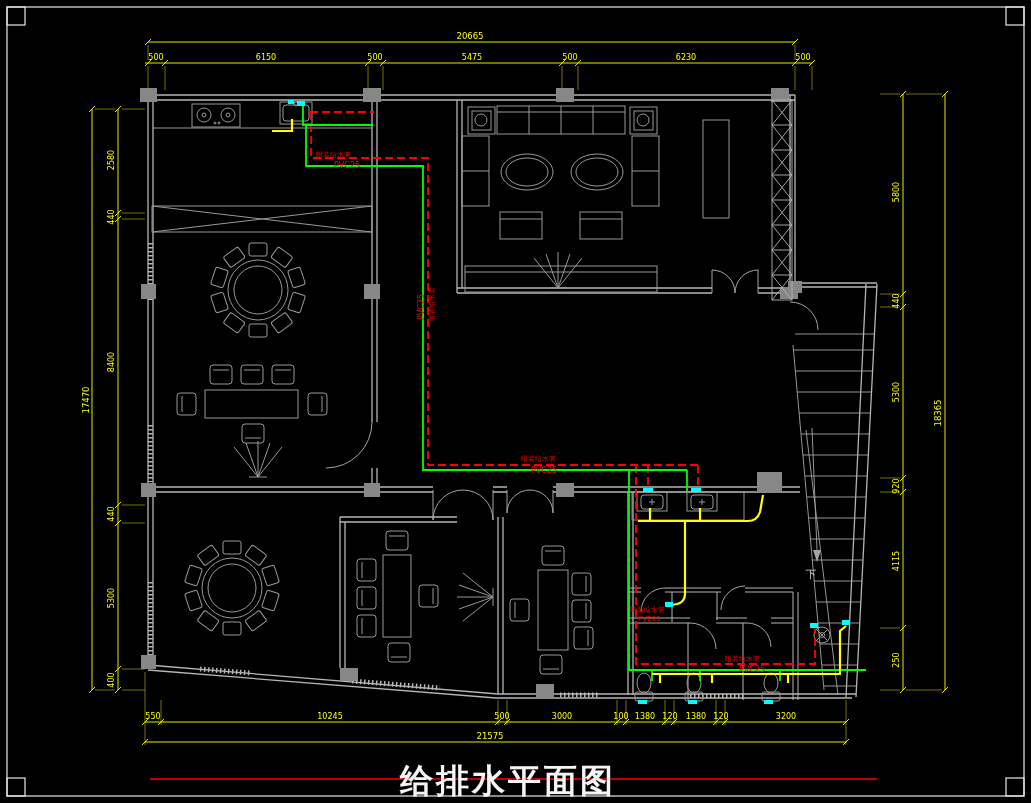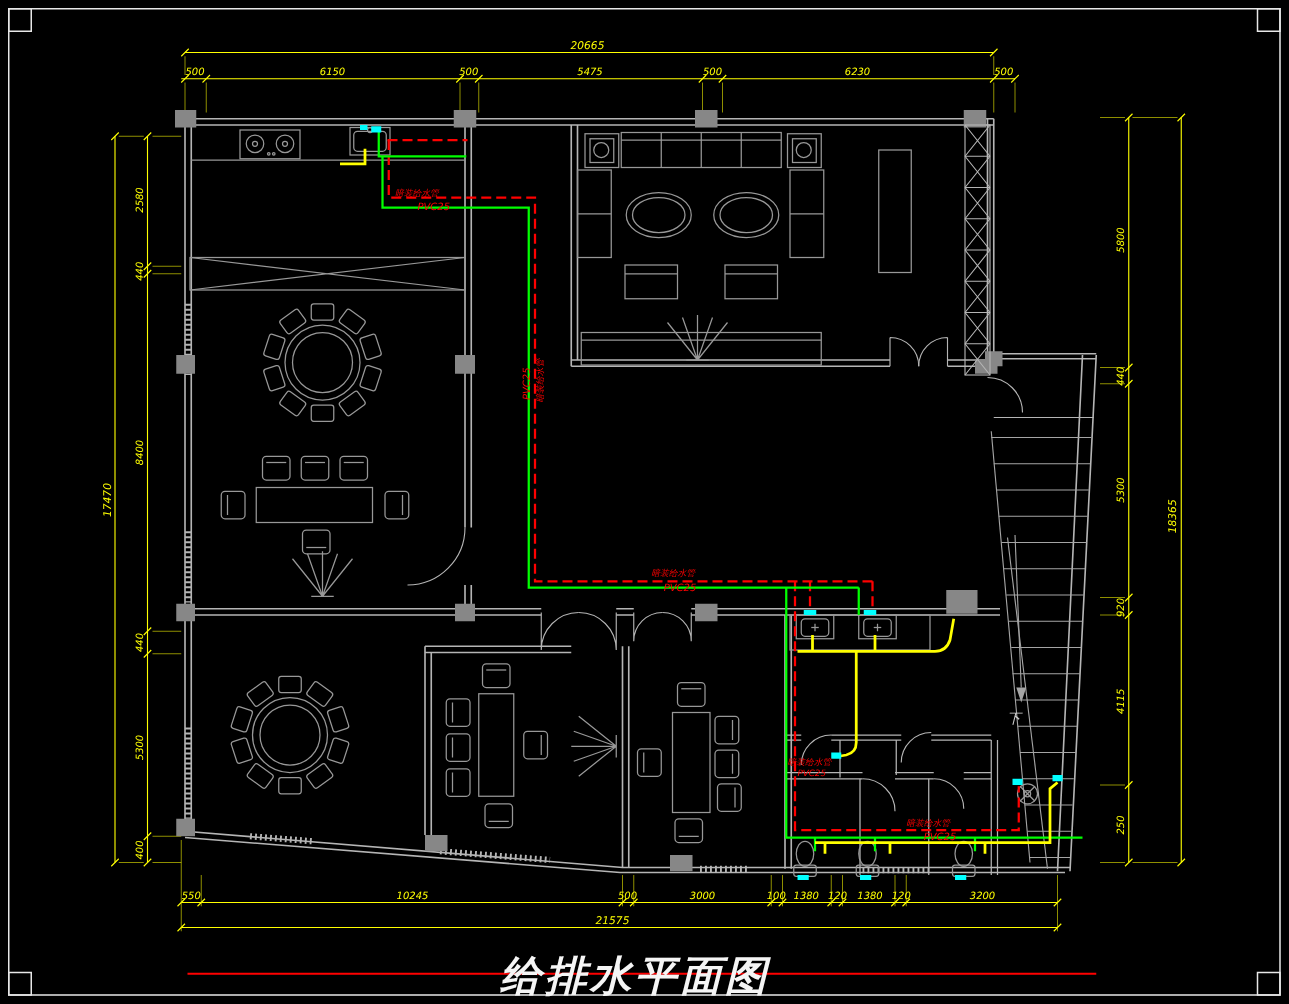--- a/index.html
+++ b/index.html
@@ -1,17 +1,17 @@
 <!DOCTYPE html>
 <html><head>
 <meta charset="utf-8">
 <style>
   html,body{margin:0;padding:0;background:#000;}
   #stage{position:relative;width:1031px;height:803px;background:#000;overflow:hidden;
-         font-family:"DejaVu Sans",sans-serif;font-style:italic;}
+         font-family:"DejaVu Sans",sans-serif;}
   svg text{font-family:"DejaVu Sans",sans-serif;}
   .dimtxt{fill:#ffff00;font-size:8px;}
   .dimbig{fill:#ffff00;font-size:8.5px;}
   .redlab{fill:#ff0000;font-size:7px;}
   .redlab2{fill:#ff0000;font-size:8px;}
 </style>
 </head>
 <body>
 
 <div id="stage">

